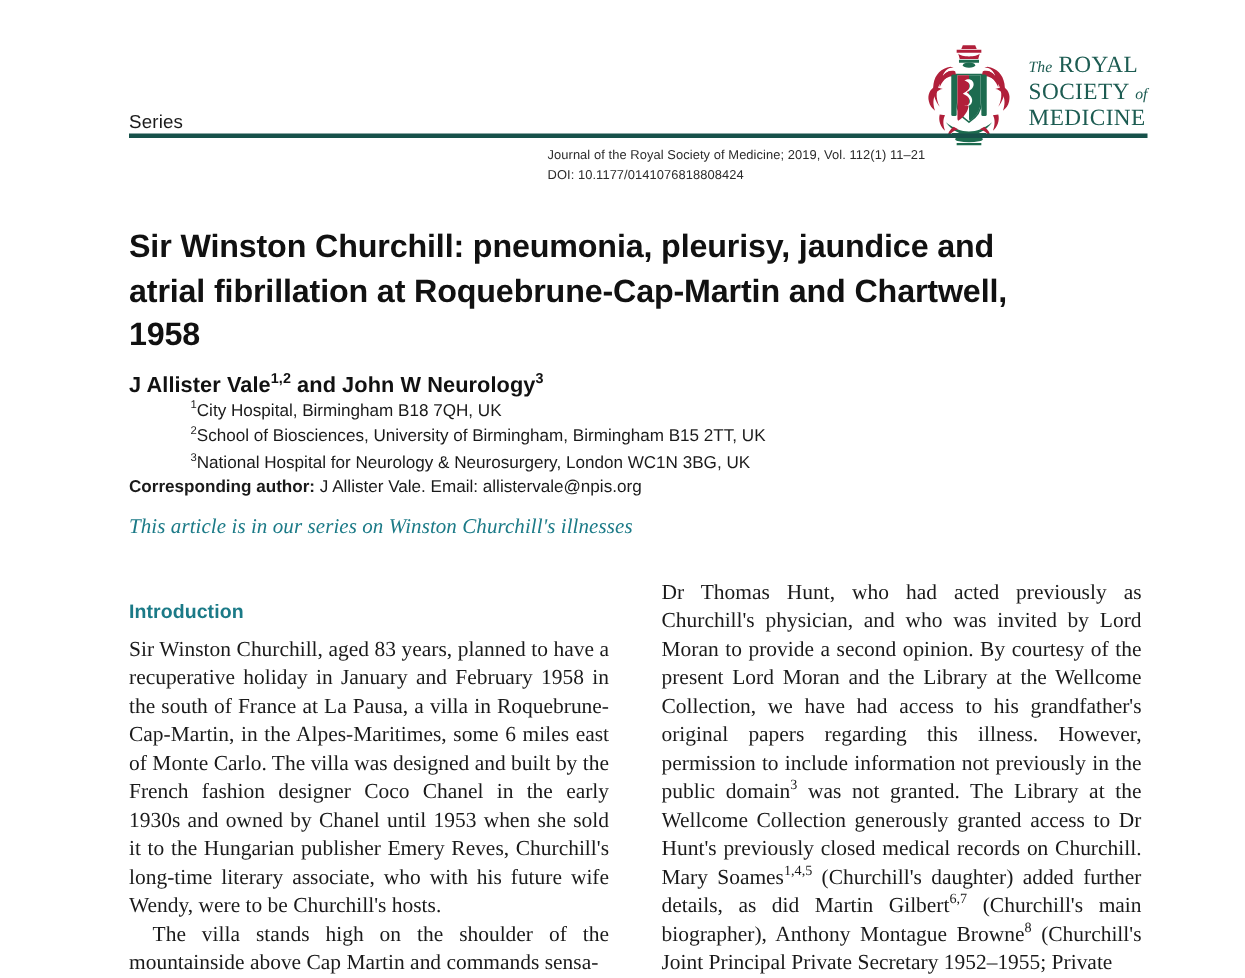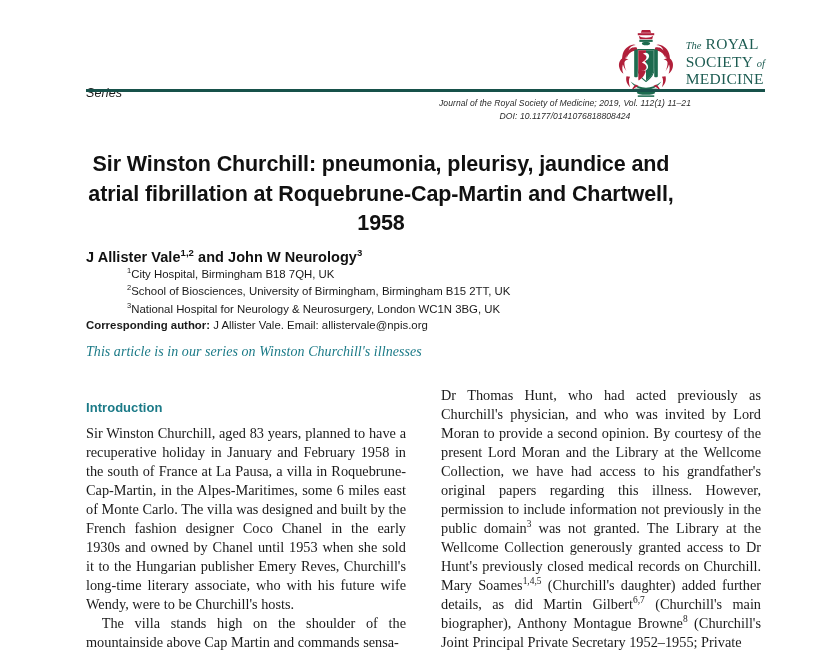--- a/index.html
+++ b/index.html
@@ -28,23 +28,22 @@
     position: absolute;
     left: 86px;
     top: 12px;
     width: 679px;
     height: 78px;
   }
 
   .series-label {
     position: absolute;
     left: 0;
-    top: 74px;
-    font-family: "Liberation Sans", sans-serif;
-    font-style: italic;
+    top: 62px;
+    font-family: "Liberation Sans", sans-serif;
     font-size: 12.5px;
     color: #1a1a1a;
     letter-spacing: 0.1px;
   }
 
   .brand {
     position: absolute;
     right: 0;
     top: 15px;
     display: flex;
@@ -89,42 +88,40 @@
     height: 3px;
     background: #17514a;
   }
 
   
   .citation {
     position: absolute;
     right: 65px;
     top: 97px;
     width: 400px;
-    text-align: center;
+    text-align: left;
     font-family: "Liberation Sans", sans-serif;
     font-size: 8.6px;
     line-height: 1.48;
     color: #2b2b2b;
     letter-spacing: 0.05px;
-    font-style: italic;
   }
 
   
   .title {
     position: absolute;
     left: 86px;
     top: 136px;
     width: 590px;
     font-family: "Liberation Sans", sans-serif;
     font-weight: bold;
     font-size: 21.5px;
     line-height: 1.36;
     color: #111111;
     letter-spacing: -0.1px;
-    text-align: center;
   }
 
   
   .authors {
     position: absolute;
     left: 86px;
     top: 249px;
     width: 560px;
   }
   .author-line {

